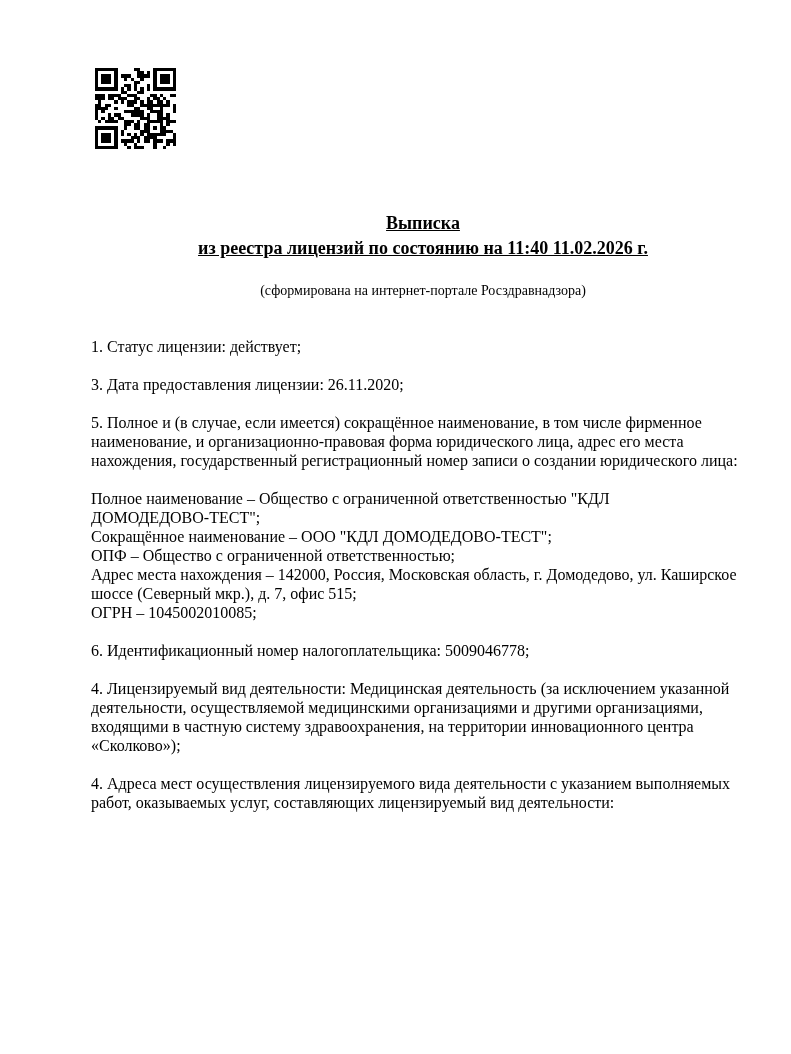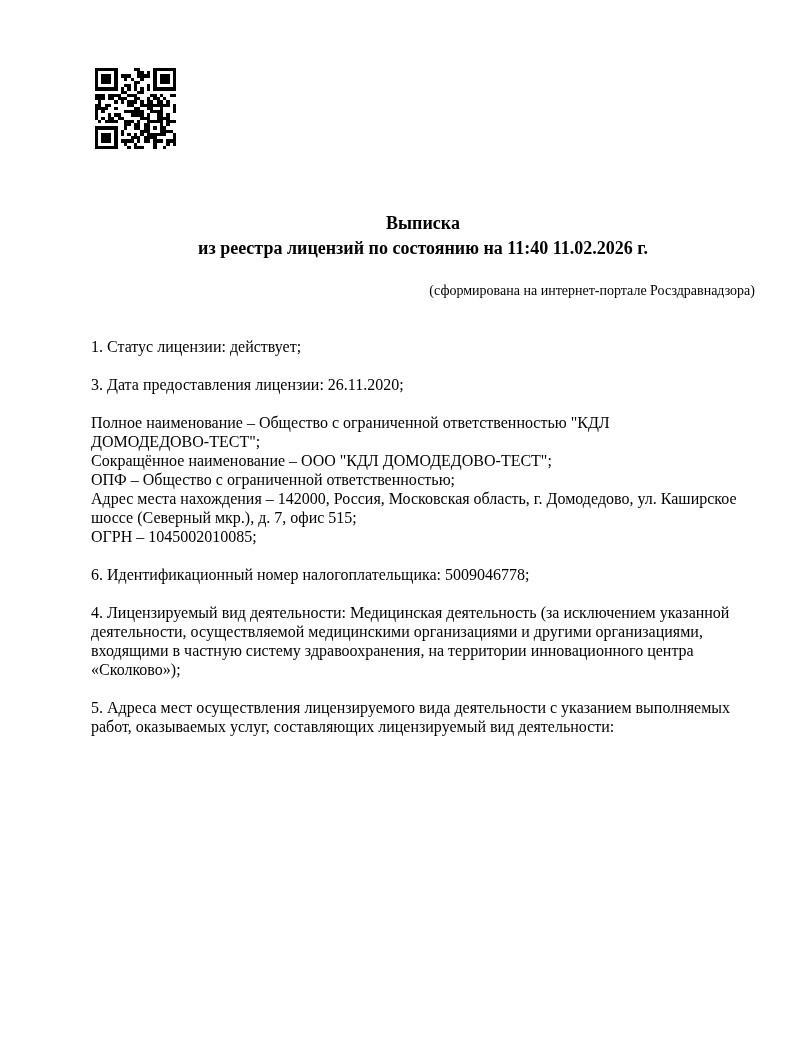--- a/index.html
+++ b/index.html
@@ -20,26 +20,27 @@
     width: 81px;
     height: 81px;
   }
   .title {
     margin: 62px 0 0 0;
     font-size: 18px;
     line-height: 25px;
     font-weight: bold;
     text-align: center;
     white-space: pre;
+    text-decoration: underline;
   }
   .subtitle {
     margin: 20px 0 37px 0;
     font-size: 14px;
     line-height: 19px;
-    text-align: right;
+    text-align: center;
     white-space: pre;
   }
   .doc-body p {
     margin: 0 0 19px 0;
     font-size: 16px;
     line-height: 19px;
     white-space: pre;
   }
 </style>
 </head>
@@ -370,29 +371,32 @@
     </svg>
 
   <h1 class="title">Выписка
 из реестра лицензий по состоянию на 11:40 11.02.2026 г.</h1>
 
   <div class="subtitle">(сформирована на интернет-портале Росздравнадзора)</div>
 
   <div class="doc-body">
     <p>1. Статус лицензии: действует;</p>
     <p>3. Дата предоставления лицензии: 26.11.2020;</p>
+    <p>5. Полное и (в случае, если имеется) сокращённое наименование, в том числе фирменное
+наименование, и организационно-правовая форма юридического лица, адрес его места
+нахождения, государственный регистрационный номер записи о создании юридического лица:</p>
     <p>Полное наименование – Общество с ограниченной ответственностью "КДЛ
 ДОМОДЕДОВО-ТЕСТ";
 Сокращённое наименование – ООО "КДЛ ДОМОДЕДОВО-ТЕСТ";
 ОПФ – Общество с ограниченной ответственностью;
 Адрес места нахождения – 142000, Россия, Московская область, г. Домодедово, ул. Каширское
 шоссе (Северный мкр.), д. 7, офис 515;
 ОГРН – 1045002010085;</p>
     <p>6. Идентификационный номер налогоплательщика: 5009046778;</p>
     <p>4. Лицензируемый вид деятельности: Медицинская деятельность (за исключением указанной
 деятельности, осуществляемой медицинскими организациями и другими организациями,
 входящими в частную систему здравоохранения, на территории инновационного центра
 «Сколково»);</p>
-    <p>5. Адреса мест осуществления лицензируемого вида деятельности с указанием выполняемых
+    <p>4. Адреса мест осуществления лицензируемого вида деятельности с указанием выполняемых
 работ, оказываемых услуг, составляющих лицензируемый вид деятельности:</p>
   </div>
 
 </div>
 
 </body></html>

